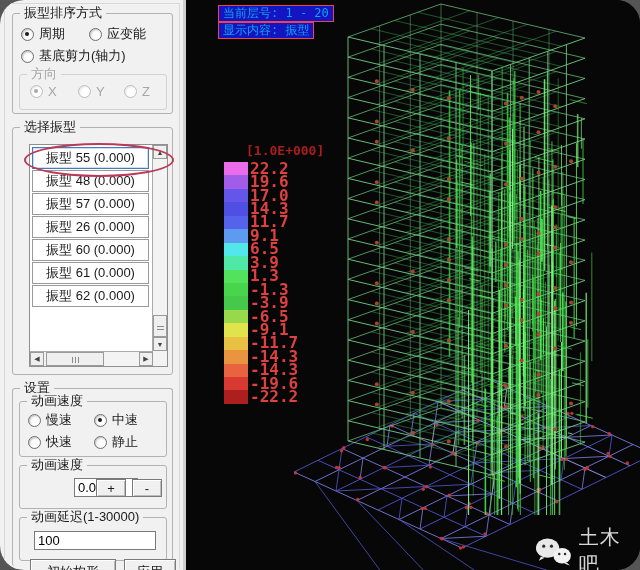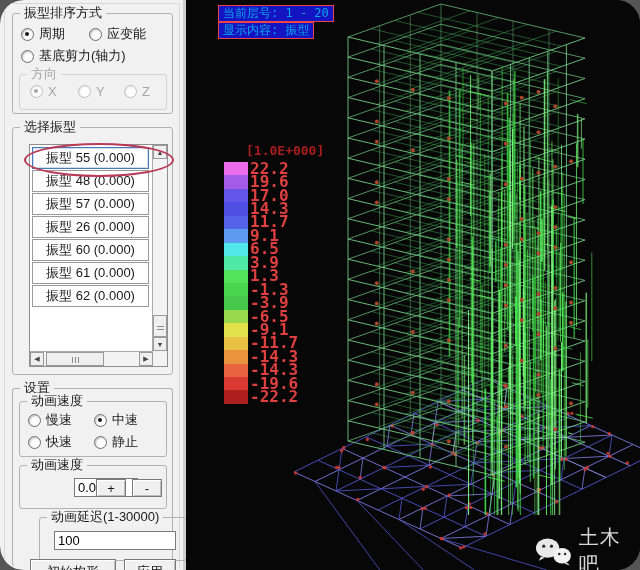--- a/index.html
+++ b/index.html
@@ -165,21 +165,21 @@
           </div>
       </div>
 
       <div class="grp" style="left:6px;top:76px;width:148px;height:44px;">
         <span class="grp-title">动画速度</span>
         <input class="tinput" style="left: 6px; top: 12px; width: 64px; margin-left: 48px;" value="0.06">
         <div class="pbtn" style="left:76px;top:13px;width:30px;">+</div>
         <div class="pbtn" style="left:112px;top:13px;width:30px;">-</div>
       </div>
 
-      <div class="grp" style="left:6px;top:128px;width:148px;height:44px;margin-left:20px;">
+      <div class="grp" style="left:6px;top:128px;width:148px;height:44px;">
         <span class="grp-title">动画延迟(1-30000)</span>
         <input class="tinput" style="left: 14px; top: 13px; width: 122px;" value="100">
       </div>
     </div>
 
     <div class="bigbtn" style="left:30px;top:559px;width:86px;">初始构形</div>
     <div class="bigbtn" style="left:124px;top:559px;width:52px;">应用</div>
   </div>
 
   <div class="canvas">

